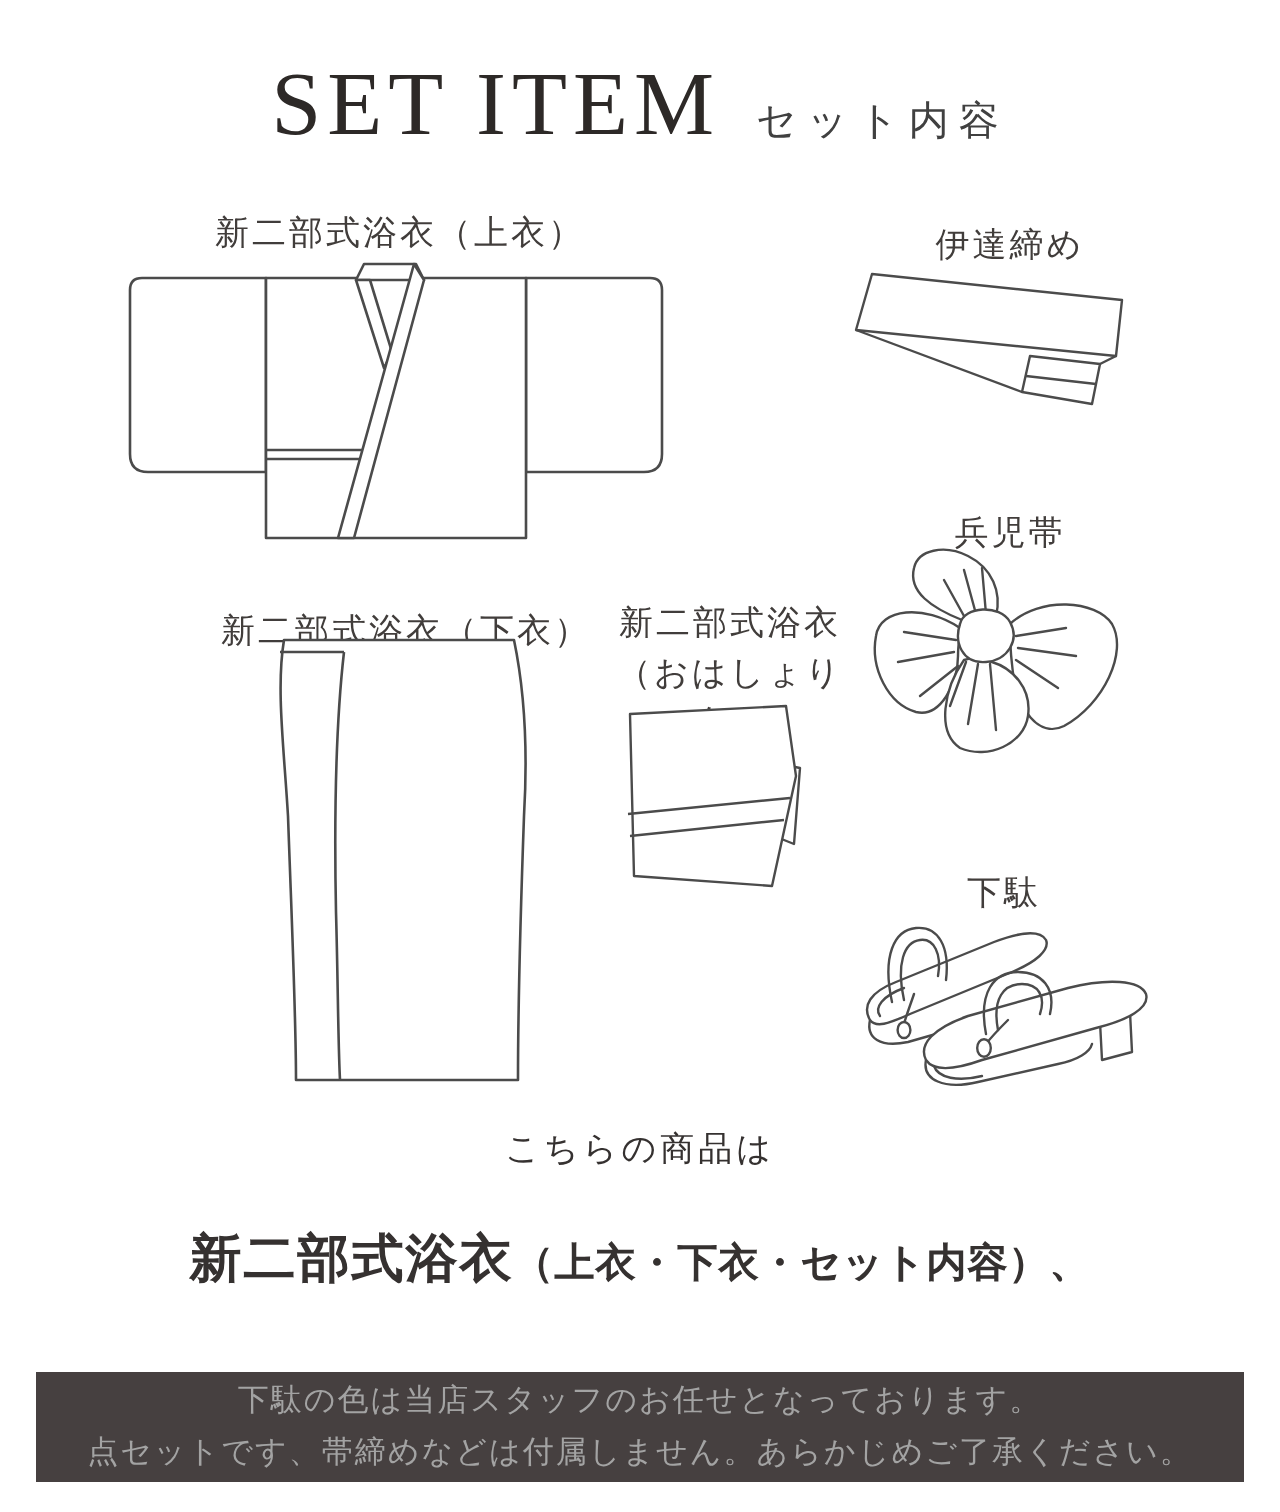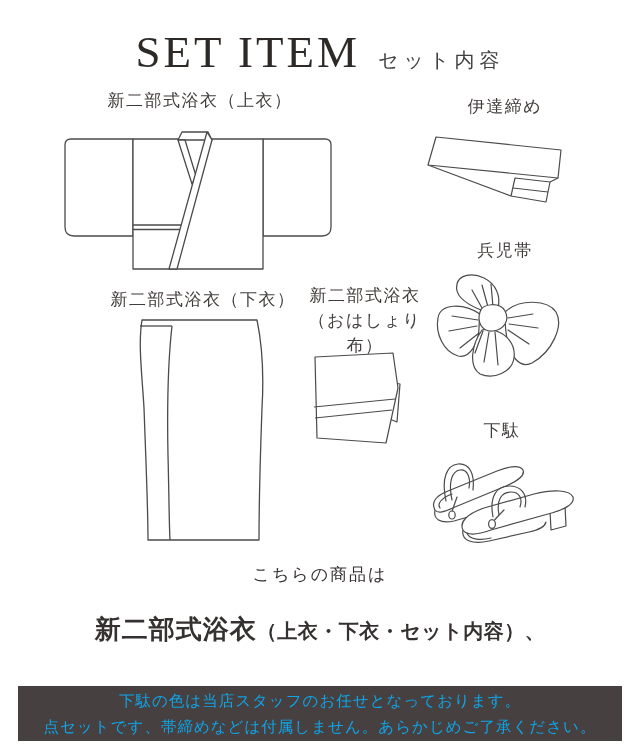--- a/index.html
+++ b/index.html
@@ -15,37 +15,37 @@
   }
   .title-en {
     font-size:45px; font-weight:normal; letter-spacing:3px; color:#2d2927;
   }
   .title-ja {
     font-size:20px; letter-spacing:5px; color:#404040;
   }
   
   .label {
     position:absolute; text-align:center; font-size:17px;
-    letter-spacing:1.5px; color:#413d3b; line-height:25px;
+    letter-spacing:1.5px; color:#413d3b; line-height:25px;margin-top:16px;
   }
   .illu { position:absolute; }
   .illu svg { display:block; width:100%; height:100%; }
   
   .desc {
     position:absolute; top:563px; left:0; width:640px; text-align:center;
     color:#353130;
   }
   .desc-intro { font-size:17px; letter-spacing:2px; margin-bottom:27px; }
   .desc-line { font-size:26px; font-weight:bold; letter-spacing:1px; line-height:34px; }
   .desc-sub { font-size:20px; font-weight:bold; letter-spacing:0.5px; }
   .desc-num { font-size:38px; font-weight:bold; padding:0 2px; }
   
   .footer {
     position:absolute; left:18px; top:686px; width:604px; height:55px;
-    background:#464040; color:#0ea5e9;
+    background:#464040; color:#a3a3a3;
     display:flex; flex-direction:column; justify-content:center; align-items:center;
     font-size:15.5px; letter-spacing:1px; line-height:26px;
   }
 </style>
 </head>
 <body>
 
 <div class="page">
 
   <div class="header">

